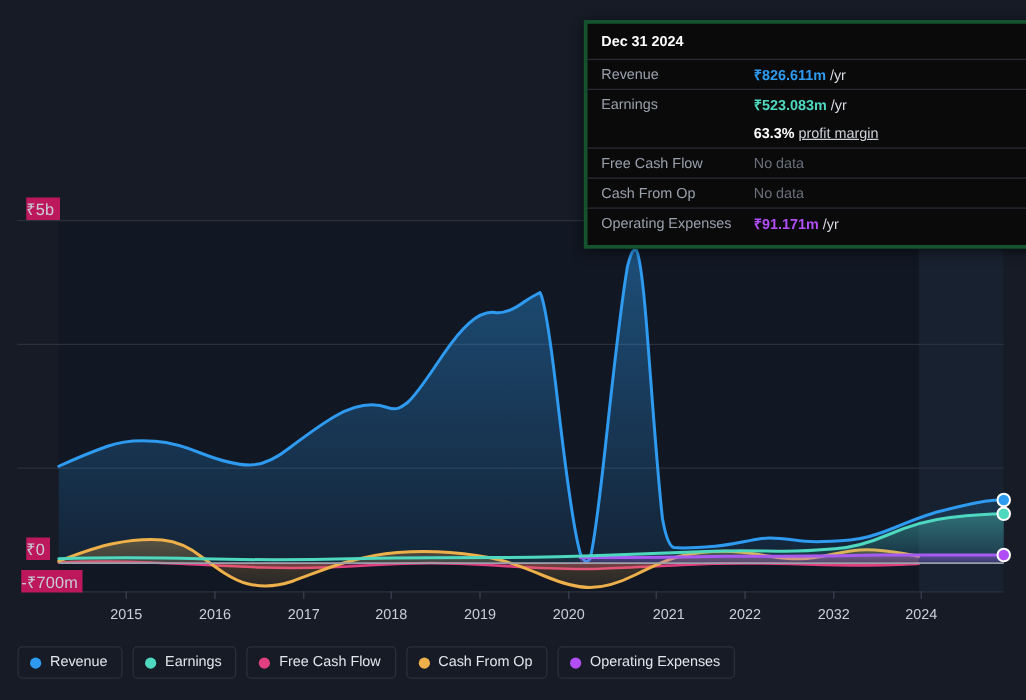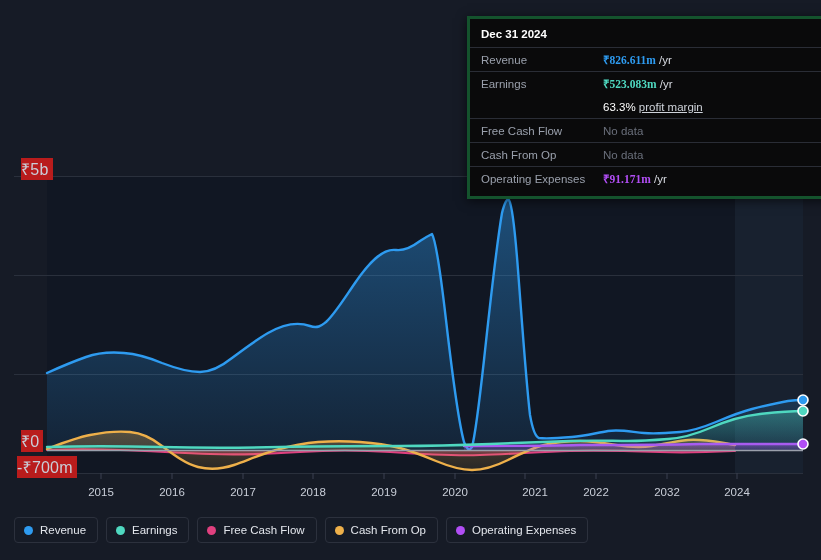--- a/index.html
+++ b/index.html
@@ -13,25 +13,25 @@
   }
   #root{position:relative;width:821px;height:560px;}
 
   
   .chart-wrap{position:absolute;left:0;top:0;width:821px;height:510px;}
   .plot-svg{position:absolute;left:0;top:0;}
 
   
   .ylab{
     position:absolute;
-    font-size:16px;
+    font-size:13px;
     color:#c9ced8;
     letter-spacing:.2px;
     white-space:nowrap;
-    background:#b91c1c;
+    background:#be185d;
     padding-right:4px;
   }
   .ylab-5b{left:21px;top:158px;}
   .ylab-0{left:21px;top:430px;}
   .ylab-neg{left:17px;top:456px;}
 
   .xlab{
     position:absolute;
     font-size:11.5px;
     color:#c9ced8;
@@ -68,27 +68,27 @@
     min-height:15px;
   }
   .tt-row.no-border{border-top:none;}
   .tt-label{
     color:#9aa0ac;
     width:122px;
     flex:0 0 122px;
     white-space:nowrap;
   }
   .tt-value{white-space:nowrap;}
-  .tt-amt{font-weight:bold;font-family:Liberation Serif, serif;}
+  .tt-amt{font-weight:bold;}
   .tt-unit{color:#d9dce3;font-weight:normal;}
   .tt-nodata{color:#6a6f7b;}
   .v-rev{color:#2e9bf0;}
   .v-earn{color:#4fd8c0;}
   .v-opex{color:#b14ef5;}
-  .v-margin{color:#ffffff;font-weight:normal;}
+  .v-margin{color:#ffffff;font-weight:bold;}
   .tt-margin-text{color:#cfd3da;font-weight:normal;text-decoration:underline;}
 
   
   .legend{
     position:absolute;
     left:14px;top:517px;
     display:flex;
     gap:8px;
     align-items:center;
   }

